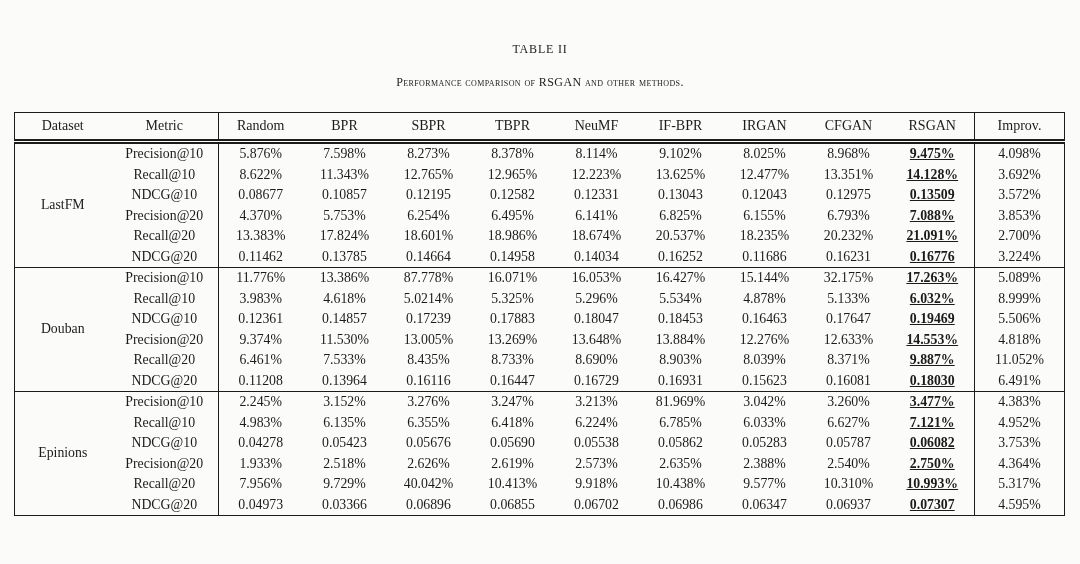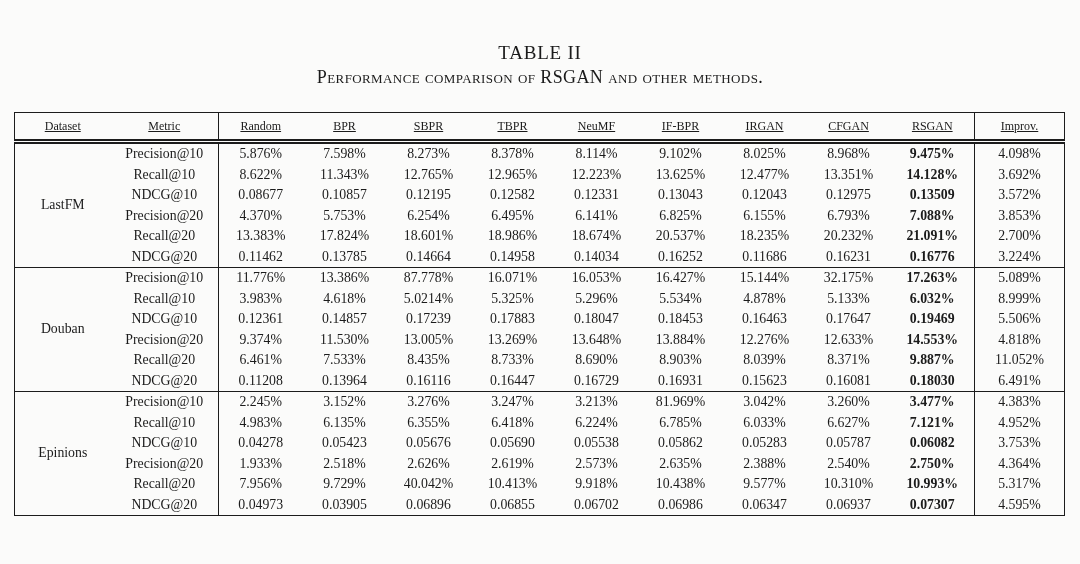--- a/index.html
+++ b/index.html
@@ -6,36 +6,36 @@
   body {
     width: 1080px; height: 564px;
     background: #fbfbfa;
     font-family: "Liberation Serif", "DejaVu Serif", serif;
     color: #1b1b1b;
     overflow: hidden;
   }
   .page { position: relative; width: 1080px; height: 564px; }
 
   .caption { position: absolute; top: 42px; left: 0; width: 100%; text-align: center; }
-  .caption-number { font-size: 19px; letter-spacing: 0.8px; }
-  .caption-title  { font-size: 18px; font-variant: small-caps; letter-spacing: 0.4px; margin-top: 3px; }
+  .caption-number { font-size: 12px; letter-spacing: 0.8px; }
+  .caption-title  { font-size: 12px; font-variant: small-caps; letter-spacing: 0.4px; margin-top: 18px; }
 
   table.perf {
     position: absolute; top: 112px; left: 14px;
     width: 1050px; table-layout: fixed;
     border-collapse: collapse;
     border: 1.6px solid #1c1c1c;
     font-size: 13.8px;
   }
   th, td { text-align: center; vertical-align: middle; padding: 0 2px; font-weight: normal; }
-  thead th { height: 26px; border-bottom: 5px double #1c1c1c; font-size: 12px; text-decoration: underline; }
+  thead th { height: 26px; border-bottom: 5px double #1c1c1c; font-size: 14px; }
   tbody td { height: 20.5px; line-height: 20.5px; }
   .sep-right { border-right: 1.4px solid #1c1c1c; }
   tr.group-start td { border-top: 1.4px solid #1c1c1c; }
-  .rsgan-col { font-weight: bold; }
+  .rsgan-col { font-weight: bold; text-decoration: underline; }
 </style>
 </head>
 <body>
 
 <div class="page">
 
   <div class="caption">
     <div class="caption-number">TABLE II</div>
     <div class="caption-title">Performance comparison of RSGAN and other methods.</div>
   </div>
@@ -292,21 +292,21 @@
           <td>9.918%</td>
           <td>10.438%</td>
           <td>9.577%</td>
           <td>10.310%</td>
           <td class="rsgan-col sep-right">10.993%</td>
           <td>5.317%</td>
         </tr>
         <tr>
           <td class="sep-right">NDCG@20</td>
           <td>0.04973</td>
-          <td>0.03905</td>
+          <td>0.03366</td>
           <td>0.06896</td>
           <td>0.06855</td>
           <td>0.06702</td>
           <td>0.06986</td>
           <td>0.06347</td>
           <td>0.06937</td>
           <td class="rsgan-col sep-right">0.07307</td>
           <td>4.595%</td>
         </tr>
       </tbody>

